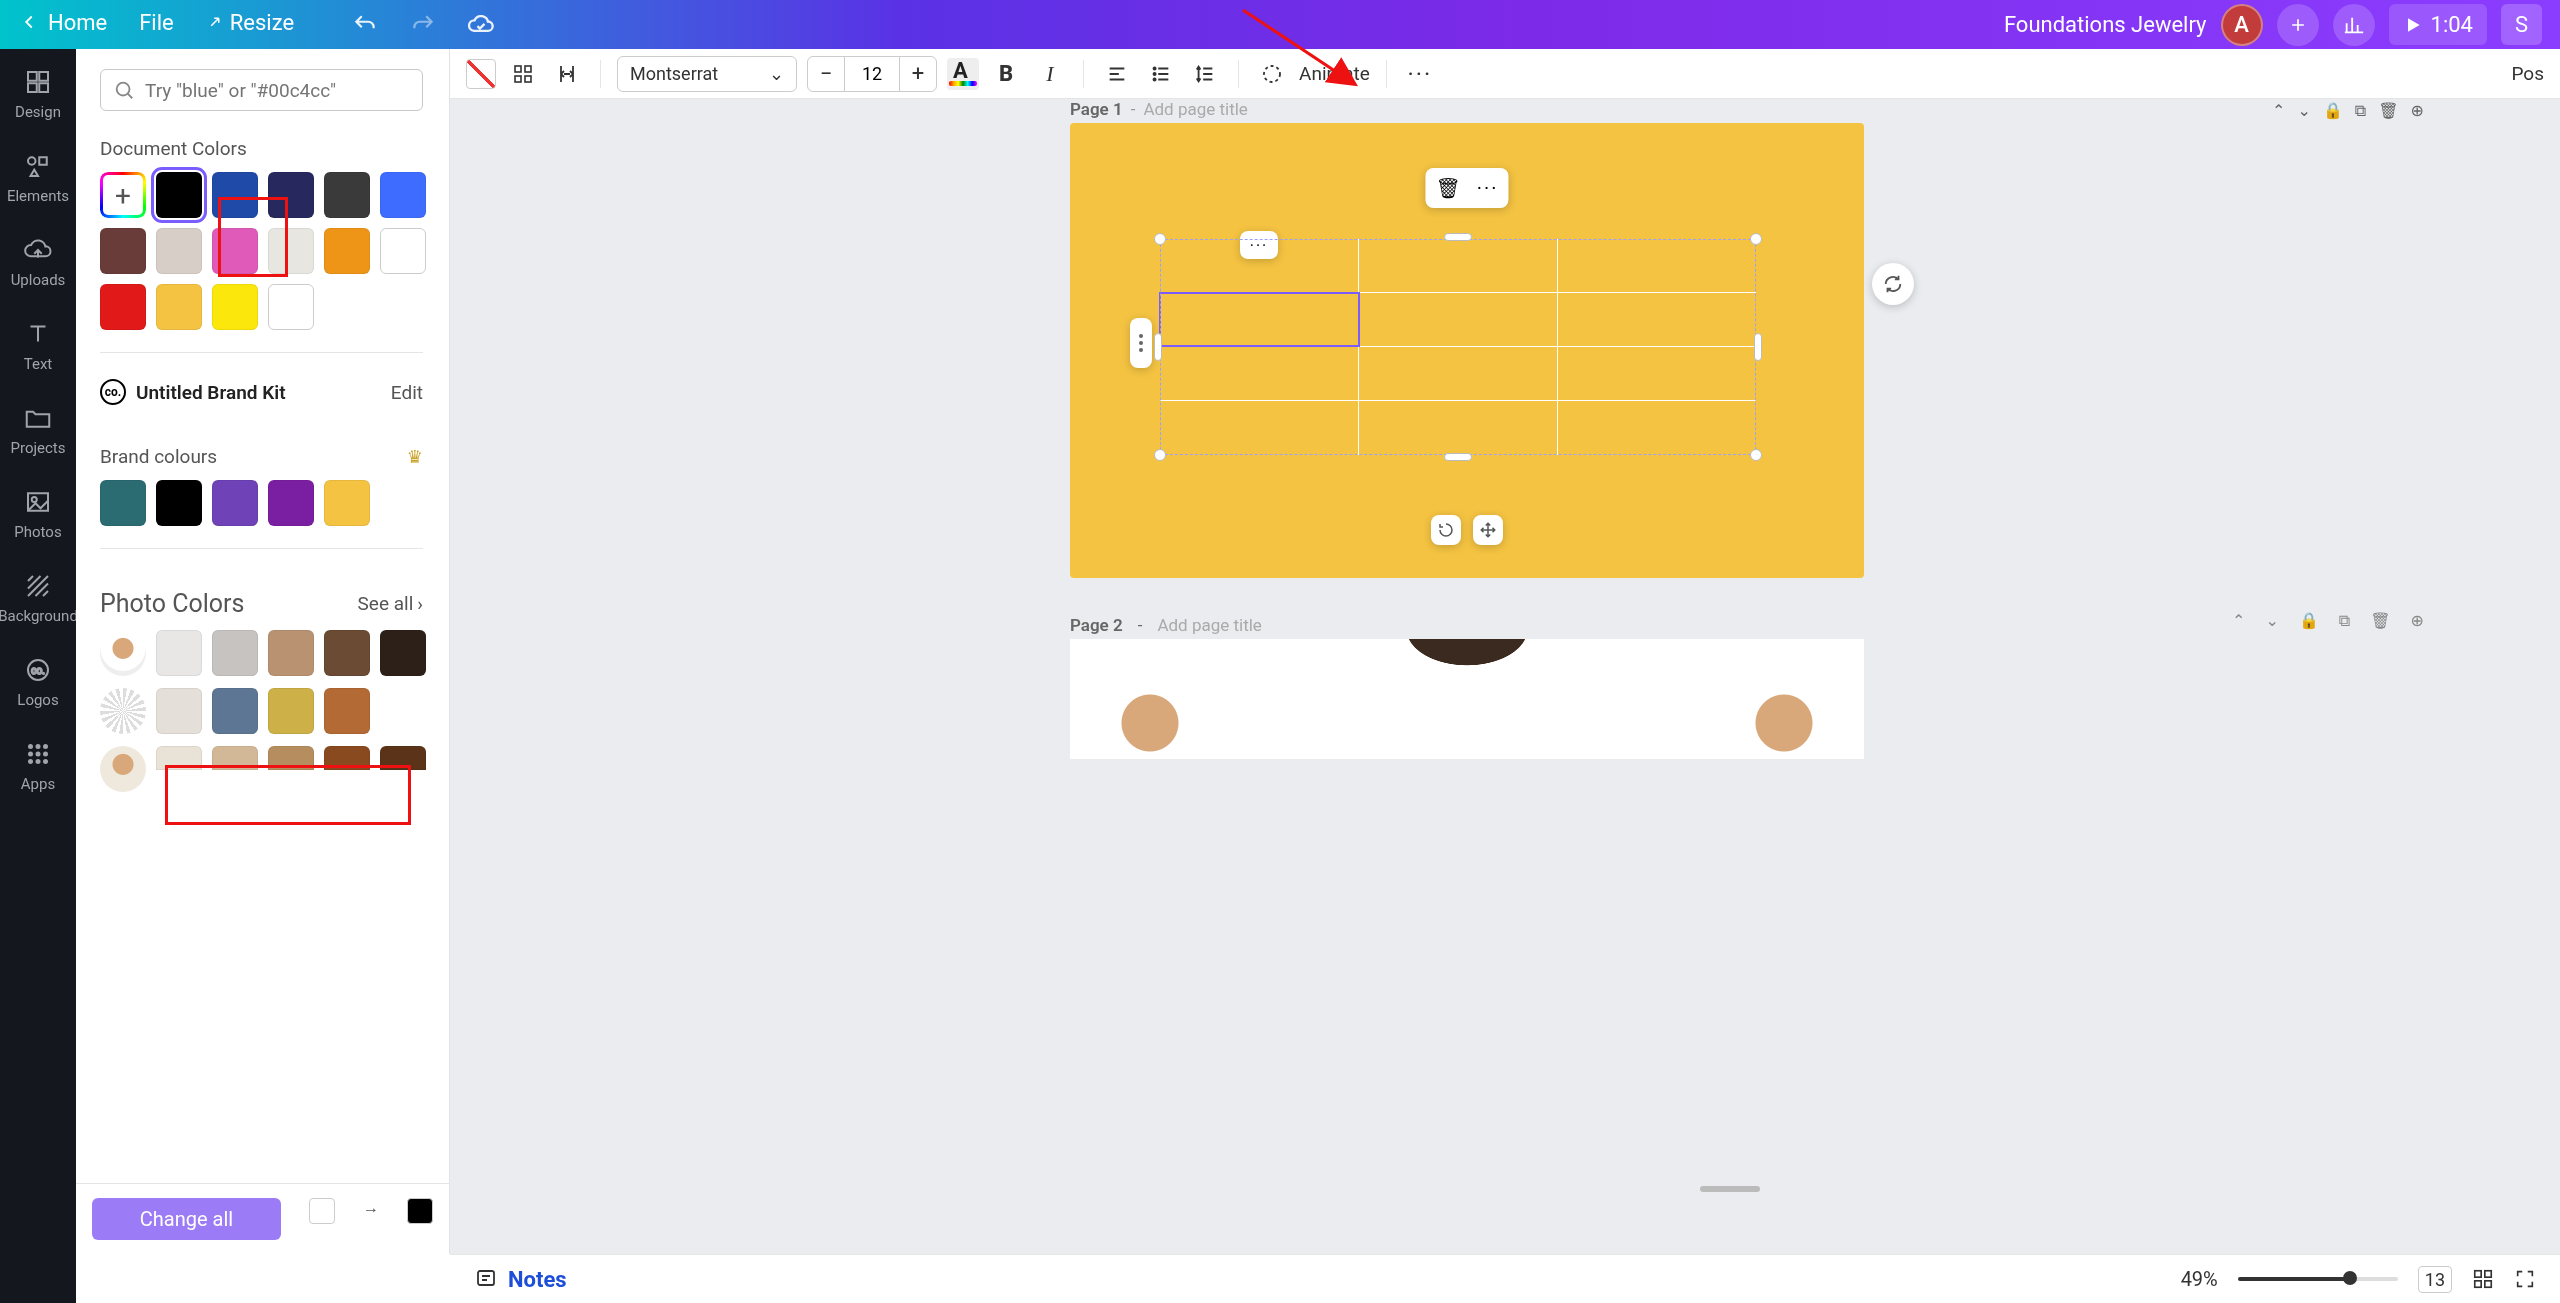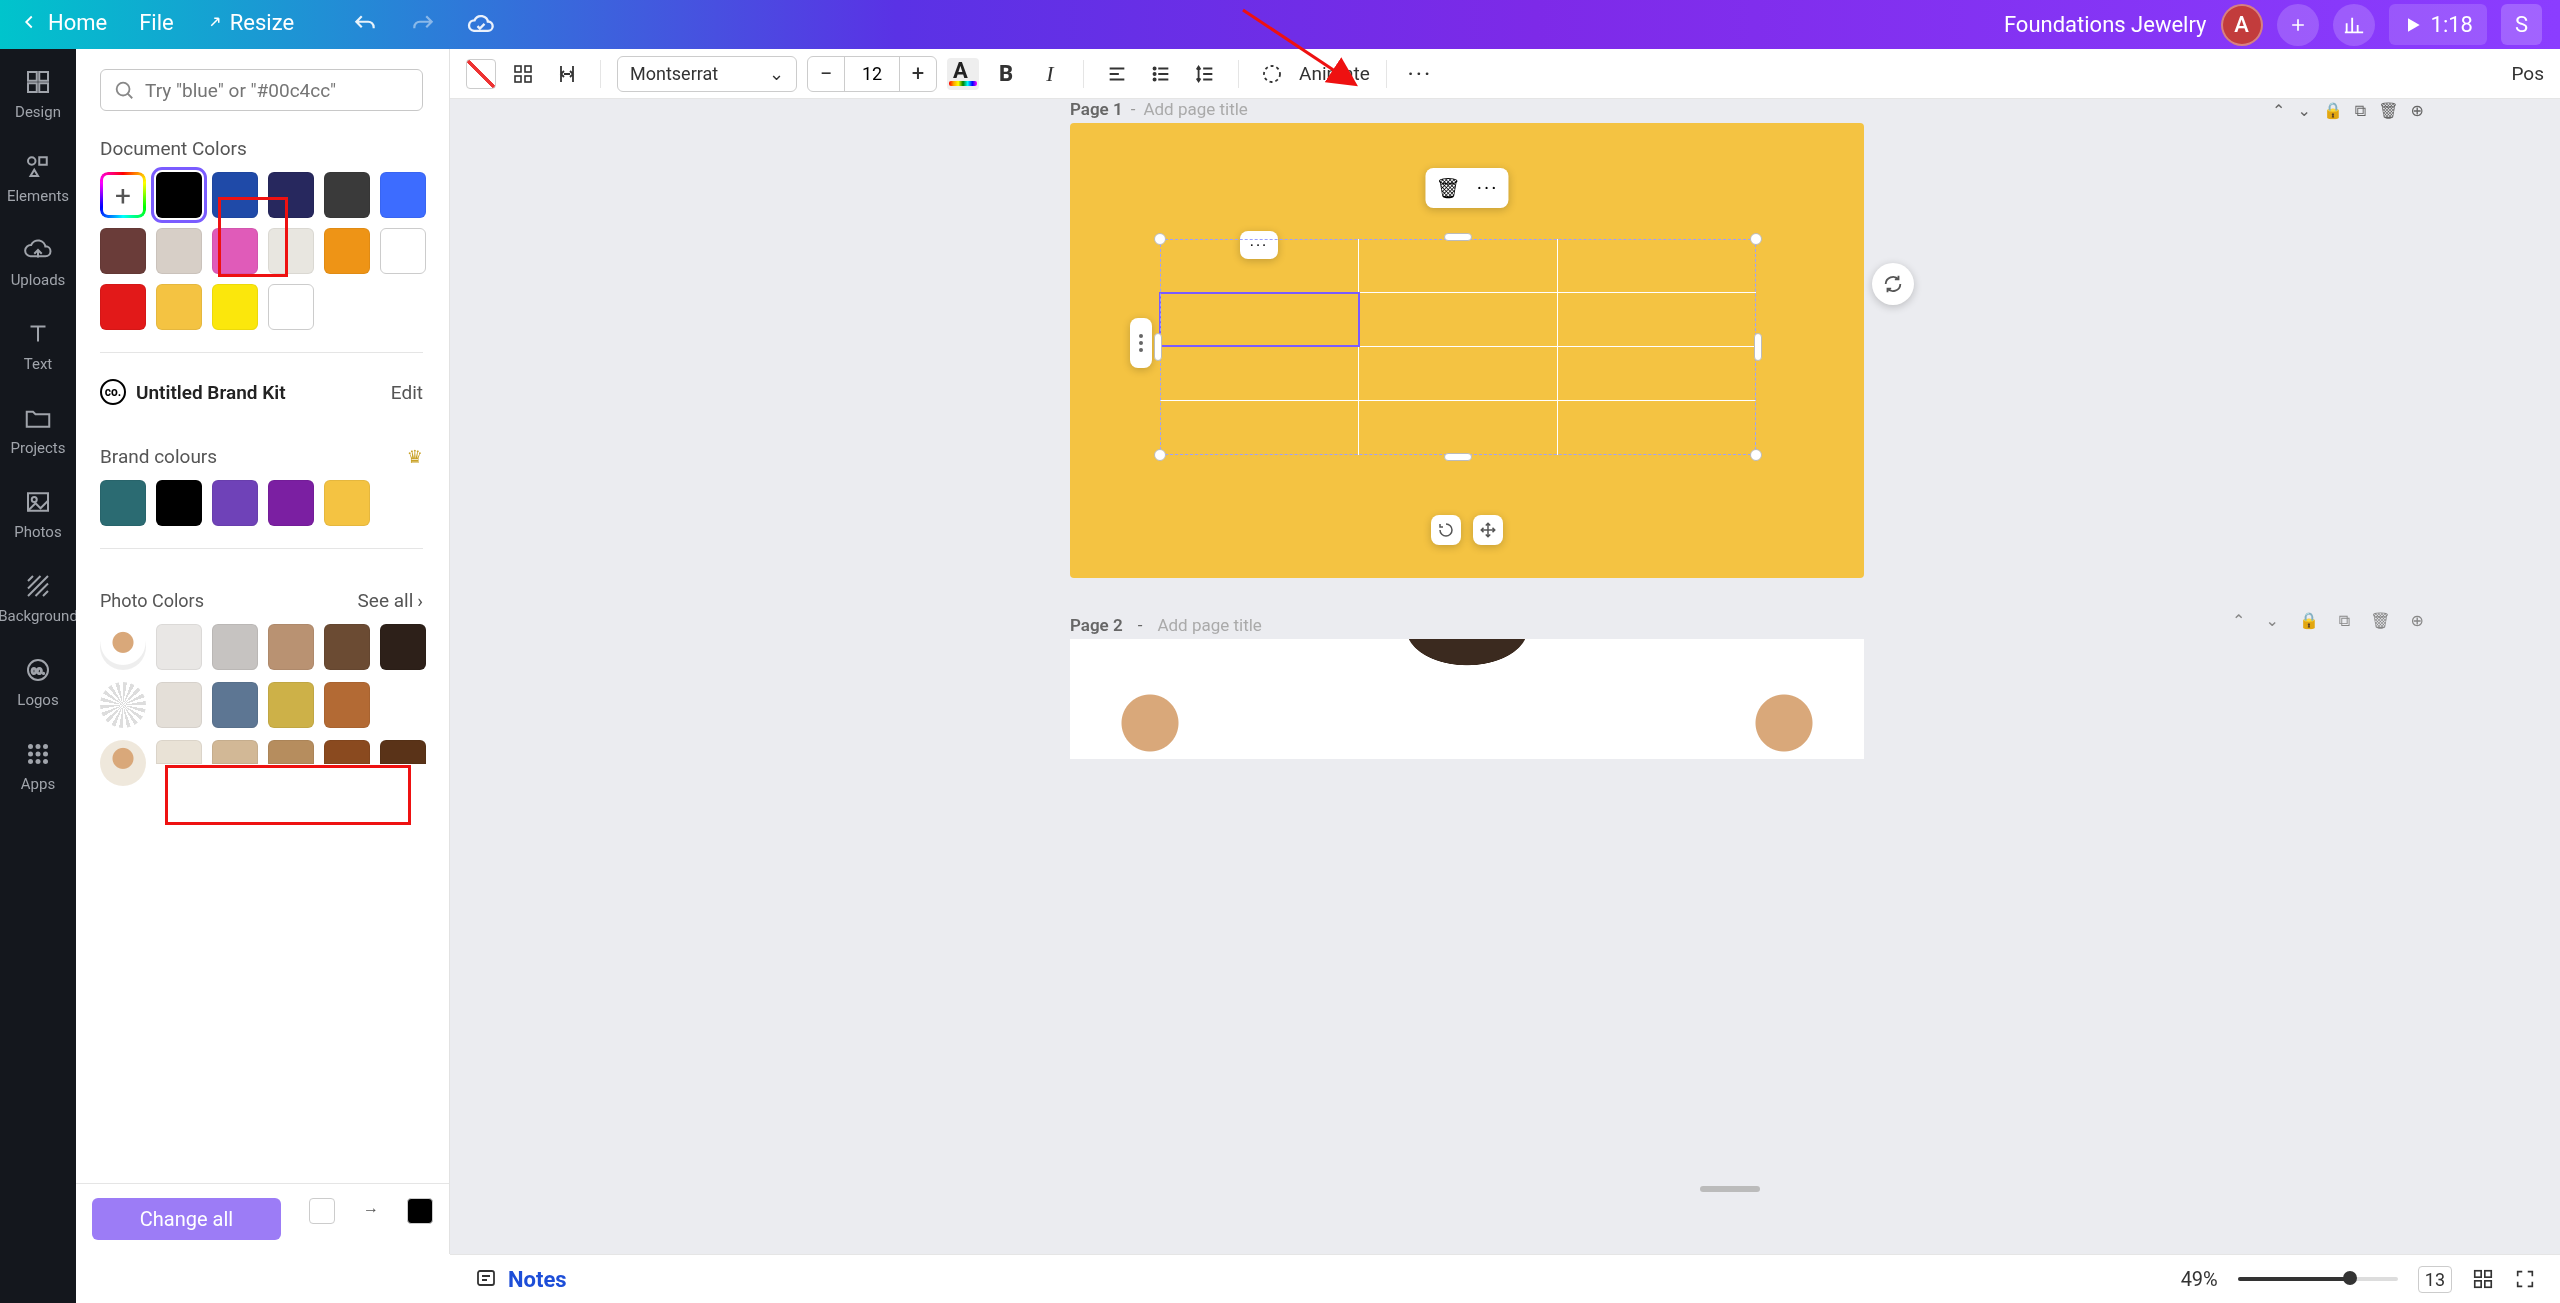--- a/index.html
+++ b/index.html
@@ -198,21 +198,21 @@
     </div>
     <div class="header-circ-btn">
       <svg width="22" height="22" viewBox="0 0 24 24" fill="none" stroke="white" stroke-width="2">
           <path d="M4 20V10M10 20V4M16 20v-8M22 20H2"></path>
         </svg>
     </div>
     <div class="header-play">
       <svg width="20" height="20" viewBox="0 0 24 24" fill="white">
           <path d="M6 4l14 8-14 8z"></path>
         </svg>
-      <span>1:18</span>
+      <span>1:04</span>
     </div>
     <div class="header-share">S</div>
   </div>
 </div>
 
 <div class="left-rail">
   <div class="rail-item">
     <svg viewBox="0 0 24 24" fill="none" stroke="currentColor" stroke-width="1.6">
         <rect x="4" y="4" width="7" height="7"></rect>
         <rect x="13" y="4" width="7" height="7"></rect>
@@ -335,21 +335,21 @@
       <div class="swatch" style="background:#2b6b72"></div>
       <div class="swatch" style="background:#000"></div>
       <div class="swatch" style="background:#6f42b8"></div>
       <div class="swatch" style="background:#7b1fa2"></div>
       <div class="swatch" style="background:#f4c342"></div>
     </div>
 
     <div class="divider"></div>
 
     <div class="section-row">
-      <div style="font-size:18px;color:#555">Photo Colors</div>
+      <div style="font-size:25px;color:#555">Photo Colors</div>
       <div style="font-size:19px;color:#555;display:flex;align-items:center;gap:4px">
         <span>See all</span>
         <span>›</span>
       </div>
     </div>
     <div class="swatch-grid">
       <div class="photo-thumb" style="background:radial-gradient(circle at 50% 40%, #d9a87a 0 10px, #fff 11px 22px, #eee 23px)"></div>
       <div class="swatch" style="background:#e9e7e5"></div>
       <div class="swatch" style="background:#c6c3c1"></div>
       <div class="swatch" style="background:#b99272"></div>

